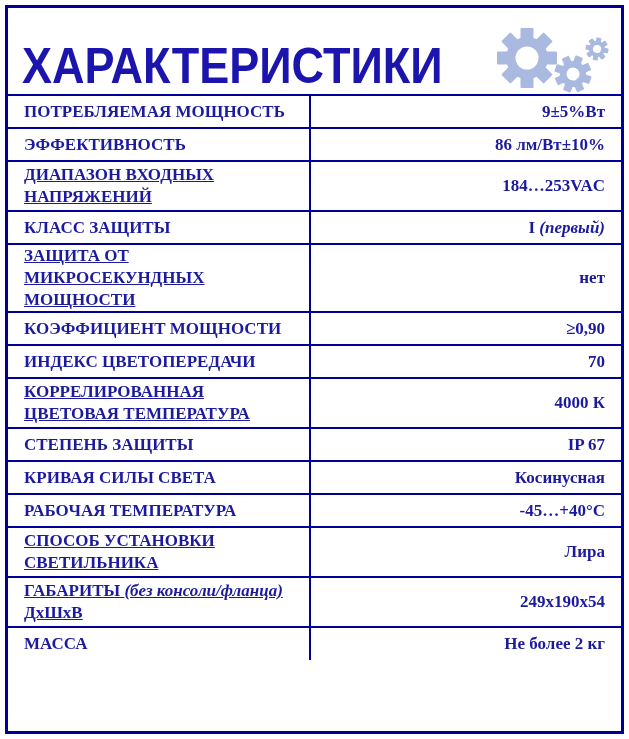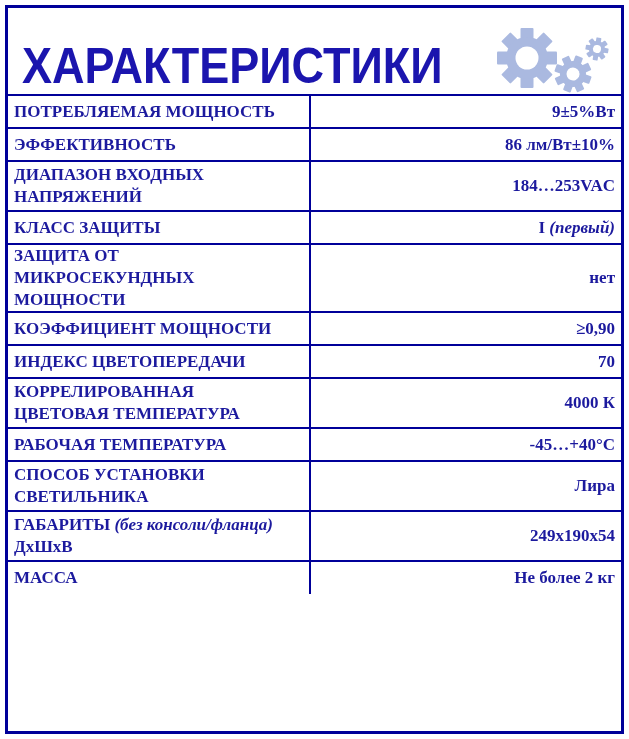--- a/index.html
+++ b/index.html
@@ -26,35 +26,35 @@
   }
   .gears{width:122px;height:72px;color:var(--gears);margin-bottom:0px;flex:0 0 auto;}
   table.spec{border-collapse:collapse;width:100%;table-layout:fixed;}
   table.spec td{
     border-top:2px solid var(--line);
     font-family:"Liberation Serif",serif;
     font-weight:bold;
     font-size:17px;
     color:var(--text);
     vertical-align:middle;
-    padding:0 6px;
+    padding:0 16px;
     box-sizing:border-box;
   }
   td.label{
     width:49.3%;
     border-right:2px solid var(--line);
     padding-left:8px;
     line-height:22px;
   }
   td.value{text-align:right;line-height:22px;}
   tr.h1 td{height:33px;}
   tr.h2 td{height:50px;}
   tr.h3 td{height:52px;}
   .note{font-style:italic;}
-  .line{display:block;}
+  .line{display:block;text-decoration:underline;}
 </style>
 </head>
 <body>
 
 <div class="page">
   <div class="frame">
 
     <div class="header">
       <h1 class="page-title">ХАРАКТЕРИСТИКИ</h1>
       <svg class="gears" viewBox="0 0 122 72" xmlns="http://www.w3.org/2000/svg" aria-hidden="true">
@@ -144,20 +144,28 @@
           <td class="value">70</td>
         </tr>
         <tr class="h2">
           <td class="label">
             <span class="line">КОРРЕЛИРОВАННАЯ</span>
             <span class="line">ЦВЕТОВАЯ ТЕМПЕРАТУРА</span>
           </td>
           <td class="value">4000 К</td>
         </tr>
         <tr class="h1">
+          <td class="label">СТЕПЕНЬ ЗАЩИТЫ</td>
+          <td class="value">IP 67</td>
+        </tr>
+        <tr class="h1">
+          <td class="label">КРИВАЯ СИЛЫ СВЕТА</td>
+          <td class="value">Косинусная</td>
+        </tr>
+        <tr class="h1">
           <td class="label">РАБОЧАЯ ТЕМПЕРАТУРА</td>
           <td class="value">-45…+40°C</td>
         </tr>
         <tr class="h2">
           <td class="label">
             <span class="line">СПОСОБ УСТАНОВКИ</span>
             <span class="line">СВЕТИЛЬНИКА</span>
           </td>
           <td class="value">Лира</td>
         </tr>

